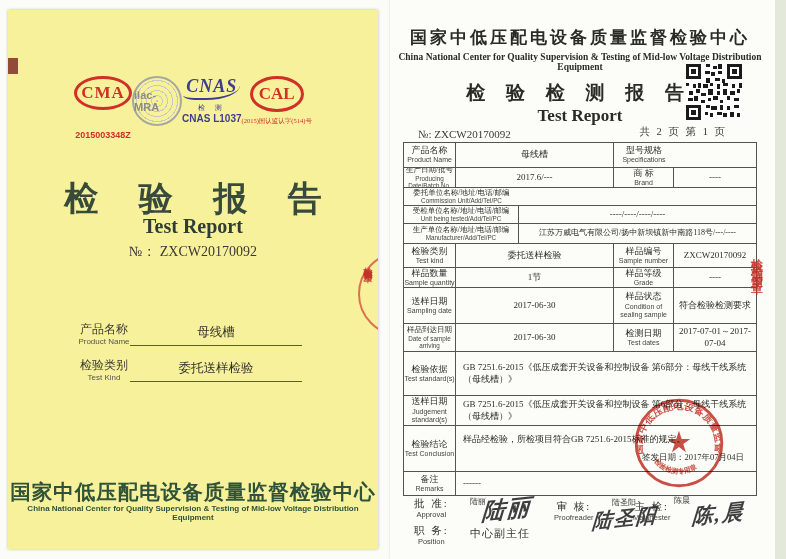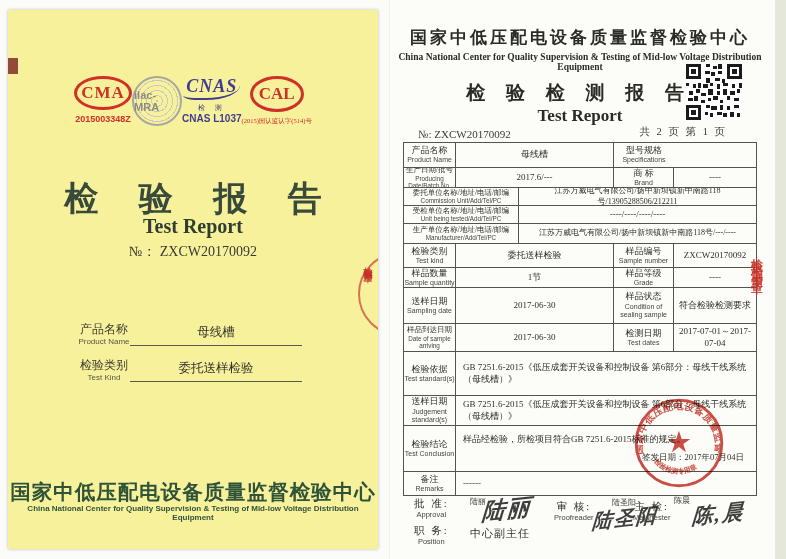--- a/index.html
+++ b/index.html
@@ -8,21 +8,21 @@
   .canvas { position:absolute; inset:0; background:#fbfbf8; }
 
   
   .page-left { position:absolute; left:8px; top:10px; width:370px; height:539px;
     background:#f8f19c; box-shadow:0 0 3px rgba(0,0,0,.25); overflow:hidden; }
   .corner-mark { position:absolute; left:0; top:48px; width:10px; height:16px; background:#7a2020; opacity:.8; }
   .logos { position:absolute; left:0; top:66px; width:100%; display:flex; justify-content:center; align-items:flex-start; }
   .logo { display:flex; flex-direction:column; align-items:center; }
   .cma-oval { width:58px; height:34px; border:3px solid #cf3028; border-radius:50%;
     display:flex; align-items:center; justify-content:center; color:#cf3028; font-weight:bold; font-size:17px; letter-spacing:1px; }
-  .cma-sub { color:#cf3028; font-weight:bold; font-size:9px; margin-top:4px; font-family:"Liberation Sans",sans-serif; }
+  .cma-sub { color:#cf3028; font-weight:bold; font-size:9px; margin-top:20px; font-family:"Liberation Sans",sans-serif; }
   .ilac-circle { width:50px; height:50px; border:2px solid #a8a8a2; border-radius:50%;
     background:repeating-radial-gradient(circle at 50% 50%, #c9c9c2 0 1px, transparent 1px 5px);
     display:flex; align-items:center; justify-content:center; }
   .ilac-text { color:#8c8c86; font-weight:bold; font-size:11px; font-family:"Liberation Sans",sans-serif; }
   .cnas-word { color:#3f3e8e; font-weight:bold; font-style:italic; font-size:18px; letter-spacing:1px;
     border-bottom:2px solid #3f3e8e; border-radius:0 0 60% 20%; padding:0 3px 1px; }
   .cnas-sub1 { color:#3f3e8e; font-size:7px; margin-top:3px; letter-spacing:4px; }
   .cnas-sub2 { color:#3f3e8e; font-weight:bold; font-size:10px; font-family:"Liberation Sans",sans-serif; }
   .cal-oval { width:54px; height:36px; border:3px solid #cf3028; border-radius:50%; position:relative;
     display:flex; align-items:center; justify-content:center; color:#cf3028; font-weight:bold; font-size:17px; }
@@ -264,23 +264,20 @@
           </div>
         <div class="c c4">
             <div class="val">----</div>
           </div>
       </div>
       <div class="trow r3">
         <div class="c c1 sm" style="width:115px">
             <div class="cn">委托单位名称/地址/电话/邮编</div>
             <div class="en">Commission Unit/Add/Tel/PC</div>
           </div>
-        <div class="c cspan">
-            <div class="val" style="font-size:8px">江苏万威电气有限公司/扬中新坝镇新中南路118号/13905288506/212211</div>
-          </div>
       </div>
       <div class="trow r4">
         <div class="c c1 sm" style="width:115px">
             <div class="cn">受检单位名称/地址/电话/邮编</div>
             <div class="en">Unit being tested/Add/Tel/PC</div>
           </div>
         <div class="c cspan">
             <div class="val">----/----/----/----</div>
           </div>
       </div>

